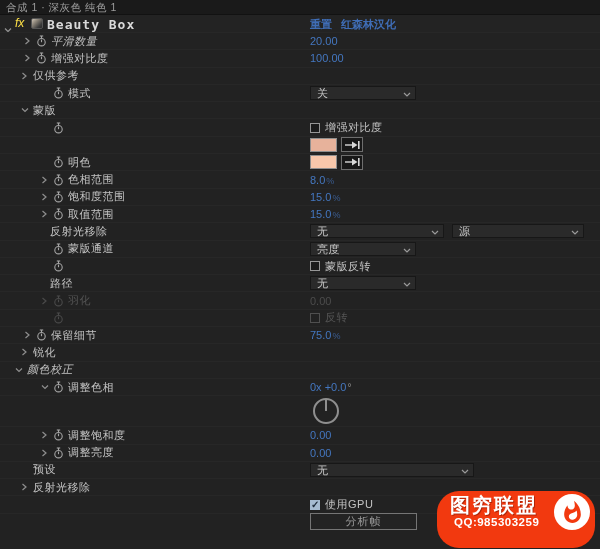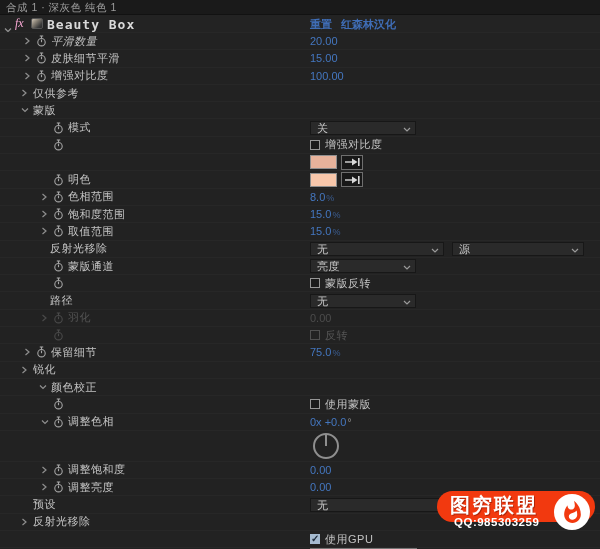--- a/index.html
+++ b/index.html
@@ -9,21 +9,21 @@
     font-family:"Liberation Sans", sans-serif;
     -webkit-font-smoothing:antialiased;
   }
   
   .tabbar{height:14px;background:#1a1a1a;border-bottom:1px solid #121212;
     color:#9c9c9c;font-size:10.5px;line-height:14px;padding-left:6px;letter-spacing:.5px;}
   
   .fxrow{position:relative;height:17px;background:#232323;}
   .fxarr{position:absolute;left:4px;top:5px;color:#8f8f8f;}
   .fxlabel{position:absolute;left:15px;top:1px;font-style:italic;
-    font-family:Liberation Serif, serif;color:#f9a8d4;font-size:12px;}
+    font-family:Liberation Sans, sans-serif;color:#fde047;font-size:12px;}
   .fxicon{position:absolute;left:31px;top:3px;width:12px;height:11px;border-radius:2px;
     border:1px solid #555;box-sizing:border-box;
     background:linear-gradient(135deg,#cfc4b5 0%,#8a8377 35%,#3c3c3c 75%,#262626 100%);}
   .fxname{position:absolute;left:47px;top:2px;font-family:"DejaVu Sans Mono", monospace;
     font-weight:bold;color:#d9d9d9;font-size:13px;letter-spacing:1px;}
   .lnk{position:absolute;top:2px;color:var(--link_blue);font-weight:bold;font-size:11px;cursor:pointer;}
   .lnk.reset{left:310px;}
   .lnk.credit{left:341px;}
   
   #rows .row{position:relative;height:16.3px;border-top:1px solid #272727;background:#222222;box-sizing:content-box;}
@@ -51,21 +51,21 @@
   .cbl{color:#c3c3c3;font-size:11px;margin-left:5px;letter-spacing:.5px;}
   .swatch{width:27px;height:14px;border:1px solid #8f8f8f;box-sizing:border-box;cursor:pointer;}
   .edrop{width:22px;height:15px;margin-left:4px;background:#181818;border:1px solid #6e6e6e;
     box-sizing:border-box;display:flex;align-items:center;justify-content:center;cursor:pointer;}
   .btn{width:105px;height:15px;border:1px solid #757575;color:#9a9a9a;background:#232323;
     font-size:11px;text-align:center;line-height:15px;box-sizing:content-box;cursor:pointer;letter-spacing:1px;}
   .dial{width:26px;height:26px;border:2px solid #8f8f8f;border-radius:50%;position:relative;
     margin-left:3px;cursor:pointer;box-sizing:border-box;}
   .dial::after{content:"";position:absolute;left:50%;top:0;width:2px;height:11px;background:#8f8f8f;transform:translateX(-50%);}
   
-  .wm{position:absolute;left:437px;top:491px;width:158px;height:31px;border-radius:22px;
+  .wm{position:absolute;left:437px;top:491px;width:158px;height:57px;border-radius:22px;
     background:var(--watermark_red);z-index:6;}
   .wm-title{position:absolute;left:13px;top:1px;color:#fff;font-weight:bold;font-size:20px;
     letter-spacing:2px;text-shadow:1px 1px 0 rgba(120,20,0,.55);white-space:nowrap;}
   .wm-qq{position:absolute;left:17px;top:25px;color:#fff;font-weight:bold;font-size:11.5px;letter-spacing:.5px;}
   .wm-circle{position:absolute;right:5px;top:3px;width:36px;height:36px;background:#fff;border-radius:50%;
     display:flex;align-items:center;justify-content:center;}
 </style>
 </head>
 <body>
 
@@ -114,84 +114,63 @@
           </svg>
         </span>
         <span class="swi">
           <svg width="11" height="12" viewBox="0 0 11 12" stroke="currentColor" fill="none" stroke-width="1.1">
             <circle cx="5.5" cy="7.2" r="3.7"></circle>
             <line x1="5.5" y1="7.2" x2="5.5" y2="4.6"></line>
             <line x1="3.8" y1="1" x2="7.2" y2="1"></line>
             <line x1="5.5" y1="1" x2="5.5" y2="3.2"></line>
           </svg>
         </span>
-        <span class="lbl">皮肤细节平滑</span>
-      </div>
-      <div class="ctrl">
-        <span class="val">15.00</span>
-      </div>
-    </div>
-    <div class="row">
-      <div class="left" style="padding-left: 20px;">
-        <span class="arr" style="width: 15px;">
-          <svg width="7" height="8" viewBox="0 0 7 8">
-            <polyline points="1.5,1 5,4 1.5,7" fill="none" stroke="currentColor" stroke-width="1.2"></polyline>
-          </svg>
-        </span>
-        <span class="swi">
-          <svg width="11" height="12" viewBox="0 0 11 12" stroke="currentColor" fill="none" stroke-width="1.1">
-            <circle cx="5.5" cy="7.2" r="3.7"></circle>
-            <line x1="5.5" y1="7.2" x2="5.5" y2="4.6"></line>
-            <line x1="3.8" y1="1" x2="7.2" y2="1"></line>
-            <line x1="5.5" y1="1" x2="5.5" y2="3.2"></line>
-          </svg>
-        </span>
         <span class="lbl">增强对比度</span>
       </div>
       <div class="ctrl">
         <span class="val">100.00</span>
       </div>
     </div>
     <div class="row">
       <div class="left" style="padding-left: 20px;">
         <span class="arr" style="width: 9px;">
           <svg width="7" height="8" viewBox="0 0 7 8">
             <polyline points="1.5,1 5,4 1.5,7" fill="none" stroke="currentColor" stroke-width="1.2"></polyline>
           </svg>
         </span>
         <span class="lbl">仅供参考</span>
+      </div>
+    </div>
+    <div class="row">
+      <div class="left" style="padding-left: 37px;">
+        <span class="arr" style="width: 15px;"></span>
+        <span class="swi">
+          <svg width="11" height="12" viewBox="0 0 11 12" stroke="currentColor" fill="none" stroke-width="1.1">
+            <circle cx="5.5" cy="7.2" r="3.7"></circle>
+            <line x1="5.5" y1="7.2" x2="5.5" y2="4.6"></line>
+            <line x1="3.8" y1="1" x2="7.2" y2="1"></line>
+            <line x1="5.5" y1="1" x2="5.5" y2="3.2"></line>
+          </svg>
+        </span>
+        <span class="lbl">模式</span>
+      </div>
+      <div class="ctrl">
+        <div class="dd" style="width: 106px;"><span>关</span><svg width="8" height="7" viewBox="0 0 8 7">
+            <polyline points="1,2 4,5 7,2" fill="none" stroke="#9a9a9a" stroke-width="1.2"></polyline>
+          </svg></div>
       </div>
     </div>
     <div class="row">
       <div class="left" style="padding-left: 20px;">
         <span class="arr" style="width: 9px;">
           <svg width="8" height="8" viewBox="0 0 8 8">
             <polyline points="1,2.5 4,5.5 7,2.5" fill="none" stroke="currentColor" stroke-width="1.2"></polyline>
           </svg>
         </span>
         <span class="lbl">蒙版</span>
-      </div>
-    </div>
-    <div class="row">
-      <div class="left" style="padding-left: 37px;">
-        <span class="arr" style="width: 15px;"></span>
-        <span class="swi">
-          <svg width="11" height="12" viewBox="0 0 11 12" stroke="currentColor" fill="none" stroke-width="1.1">
-            <circle cx="5.5" cy="7.2" r="3.7"></circle>
-            <line x1="5.5" y1="7.2" x2="5.5" y2="4.6"></line>
-            <line x1="3.8" y1="1" x2="7.2" y2="1"></line>
-            <line x1="5.5" y1="1" x2="5.5" y2="3.2"></line>
-          </svg>
-        </span>
-        <span class="lbl">模式</span>
-      </div>
-      <div class="ctrl">
-        <div class="dd" style="width: 106px;"><span>关</span><svg width="8" height="7" viewBox="0 0 8 7">
-            <polyline points="1,2 4,5 7,2" fill="none" stroke="#9a9a9a" stroke-width="1.2"></polyline>
-          </svg></div>
       </div>
     </div>
     <div class="row">
       <div class="left" style="padding-left: 37px;">
         <span class="arr" style="width: 15px;"></span>
         <span class="swi">
           <svg width="11" height="12" viewBox="0 0 11 12" stroke="currentColor" fill="none" stroke-width="1.1">
             <circle cx="5.5" cy="7.2" r="3.7"></circle>
             <line x1="5.5" y1="7.2" x2="5.5" y2="4.6"></line>
             <line x1="3.8" y1="1" x2="7.2" y2="1"></line>
@@ -437,44 +416,27 @@
       <div class="left" style="padding-left: 20px;">
         <span class="arr" style="width: 9px;">
           <svg width="7" height="8" viewBox="0 0 7 8">
             <polyline points="1.5,1 5,4 1.5,7" fill="none" stroke="currentColor" stroke-width="1.2"></polyline>
           </svg>
         </span>
         <span class="lbl">锐化</span>
       </div>
     </div>
     <div class="row">
-      <div class="left" style="padding-left: 38px;">
+      <div class="left" style="padding-left: 14px; font-style: italic;">
         <span class="arr" style="width: 9px;">
           <svg width="8" height="8" viewBox="0 0 8 8">
             <polyline points="1,2.5 4,5.5 7,2.5" fill="none" stroke="currentColor" stroke-width="1.2"></polyline>
           </svg>
         </span>
         <span class="lbl">颜色校正</span>
-      </div>
-    </div>
-    <div class="row">
-      <div class="left" style="padding-left: 37px;">
-        <span class="arr" style="width: 15px;"></span>
-        <span class="swi">
-          <svg width="11" height="12" viewBox="0 0 11 12" stroke="currentColor" fill="none" stroke-width="1.1">
-            <circle cx="5.5" cy="7.2" r="3.7"></circle>
-            <line x1="5.5" y1="7.2" x2="5.5" y2="4.6"></line>
-            <line x1="3.8" y1="1" x2="7.2" y2="1"></line>
-            <line x1="5.5" y1="1" x2="5.5" y2="3.2"></line>
-          </svg>
-        </span>
-      </div>
-      <div class="ctrl">
-        <span class="cb"></span>
-        <span class="cbl">使用蒙版</span>
       </div>
     </div>
     <div class="row">
       <div class="left" style="padding-left: 37px;">
         <span class="arr" style="width: 15px;">
           <svg width="8" height="8" viewBox="0 0 8 8">
             <polyline points="1,2.5 4,5.5 7,2.5" fill="none" stroke="currentColor" stroke-width="1.2"></polyline>
           </svg>
         </span>
         <span class="swi">

